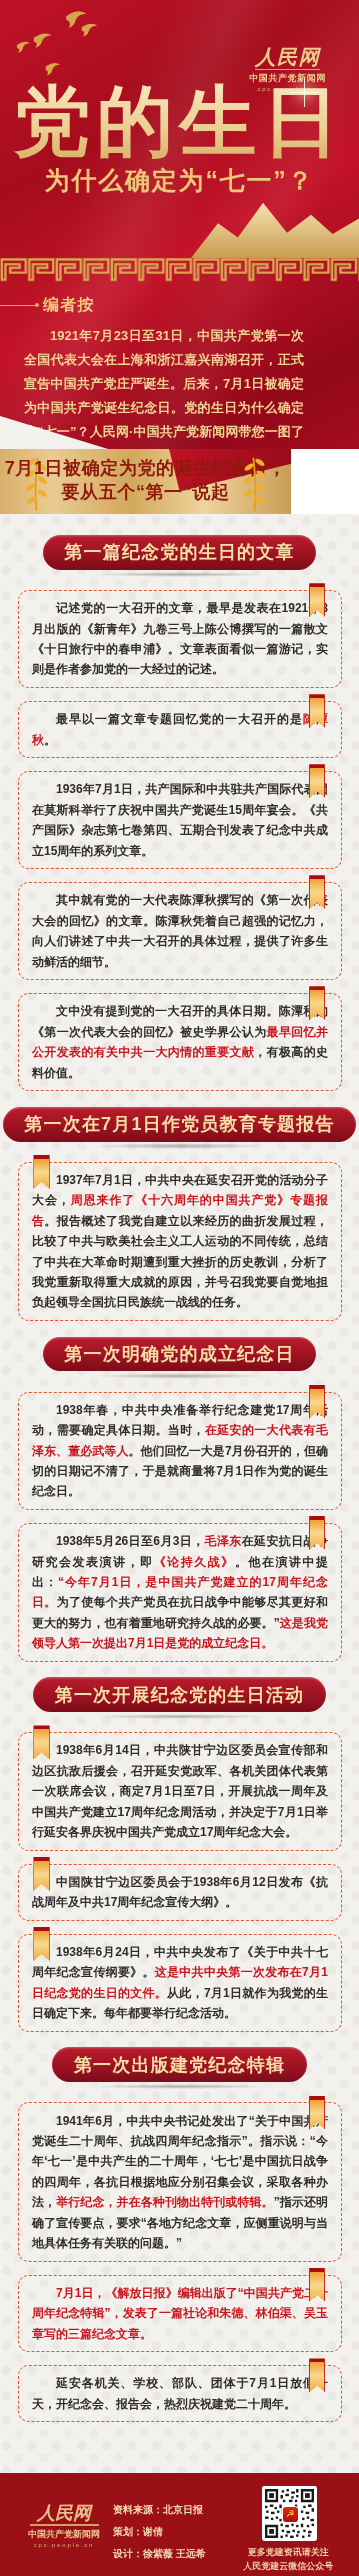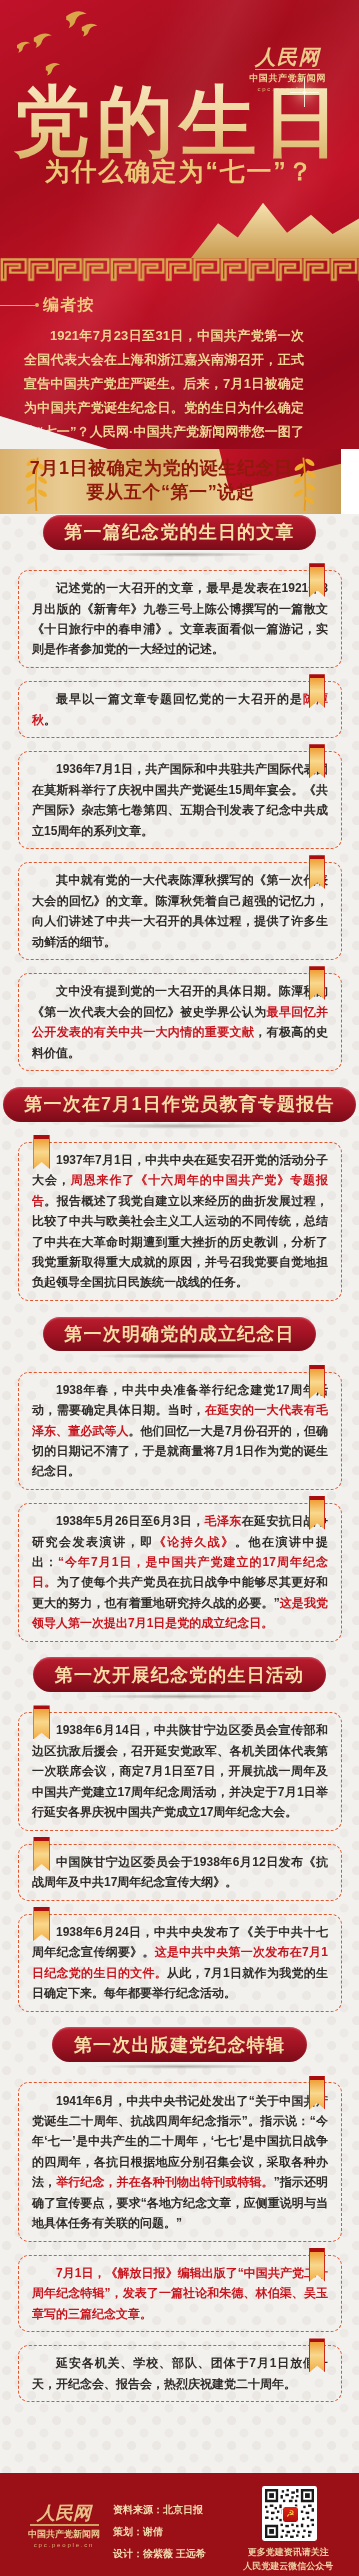--- a/index.html
+++ b/index.html
@@ -24,45 +24,45 @@
   .hero-title{position:absolute;left:0;top:71px;width:359px;text-align:center;z-index:2;
     font-family:Liberation Serif, serif;font-weight:bold;font-size:77px;letter-spacing:6px;
     background:linear-gradient(180deg,#f9ecc8 0%,#eccf92 55%,#d0a558 100%);
     -webkit-background-clip:text;background-clip:text;color:transparent;}
   .sparkle{position:absolute;left:302px;top:90px;width:4.8px;height:4.8px;z-index:3;
     background:radial-gradient(circle,#fff 0%,rgba(255,255,230,.85) 35%,rgba(255,220,160,0) 70%);
     border-radius:50%;box-shadow:0 0 13px 6px rgba(255,235,190,.55);}
   .sparkle::before,.sparkle::after{content:"";position:absolute;background:rgba(255,250,230,.9);}
   .sparkle::before{left:1.8px;top:-12px;width:1.2px;height:29px;}
   .sparkle::after{top:1.8px;left:-12px;height:1.2px;width:29px;}
-  .hero-sub{position:absolute;left:0;top:155px;width:359px;text-align:center;z-index:2;
+  .hero-sub{position:absolute;left:0;top:164px;width:359px;text-align:center;z-index:2;
     font-size:25px;font-weight:bold;color:#eac878;letter-spacing:1.8px;}
   .mountains{position:absolute;right:0;top:198px;z-index:1;}
   .meander{position:absolute;left:0;top:254px;width:359px;height:27.6px;z-index:2;}
   .ednote{position:absolute;left:0;top:295px;width:327px;z-index:2;}
   .ednote-label{position:relative;margin-left:43px;font-size:16px;font-weight:bold;color:#eecb7f;letter-spacing:1.2px;}
   .ednote-label::before{content:"";position:absolute;left:-43px;top:9.6px;width:35px;height:1.2px;background:#d9ae5f;}
   .ednote-label::after{content:"";position:absolute;left:-8.4px;top:7.8px;width:4.2px;height:4.2px;border-radius:50%;background:#d9ae5f;}
   .ednote-text{margin:8.4px 23px 0 24px;font-size:13px;line-height:24px;font-weight:bold;
     color:#f0d494;text-indent:2em;text-align:justify;}
 
   
-  .banner{position:relative;width:341px;height:65px;overflow:hidden;
+  .banner{position:relative;width:291px;height:65px;overflow:hidden;
     background:linear-gradient(90deg,#d9af6b 0%,#e9cb91 18%,#d3a75d 45%,#efd49c 70%,#c99d55 100%);}
   .banner::before{content:"";position:absolute;right:-24px;top:-27.6px;width:144px;height:54px;
     background:linear-gradient(135deg,#c31326,#8f0a18);transform:rotate(-14deg);}
   .banner-text{position:relative;z-index:2;text-align:center;padding-top:7.2px;
     font-size:18px;line-height:24px;font-weight:bold;color:#8f1a0c;letter-spacing:0.6px;}
   .laurel{position:absolute;top:4.8px;z-index:2;}
   .laurel.left{left:24px;}
   .laurel.right{right:24px;transform:scaleX(-1);}
 
   
   .main{position:relative;width:359px;height:1959px;overflow:hidden;box-sizing:border-box;
-    padding-top:1px;background-color:#f3f1ee;
+    padding-top:21px;background-color:#f3f1ee;
     background-image:radial-gradient(circle at 6.6px 6.6px,rgba(120,110,100,.07) 4.2px,transparent 4.8px),
                      radial-gradient(circle at 19px 19px,rgba(120,110,100,.06) 4.2px,transparent 4.8px);
     background-size:25px 25px;}
   .pill-wrap{margin:15.6px 0 13px;}
   .pill-wrap:first-child{margin-top:0;}
   .pill{display:table;margin:0 auto;padding:5.4px 21.6px;border-radius:26px;
     background:linear-gradient(180deg,#bb1c2e 0%,#9e1222 55%,#7c0c18 100%);
     box-shadow:inset 0 1.2px 1.8px rgba(255,255,255,.25);
     font-size:18px;font-weight:bold;color:#f6dfa6;letter-spacing:1.2px;}
   .pill-shadow{width:180px;height:5.4px;margin:1.8px auto 0;border-radius:50%;

